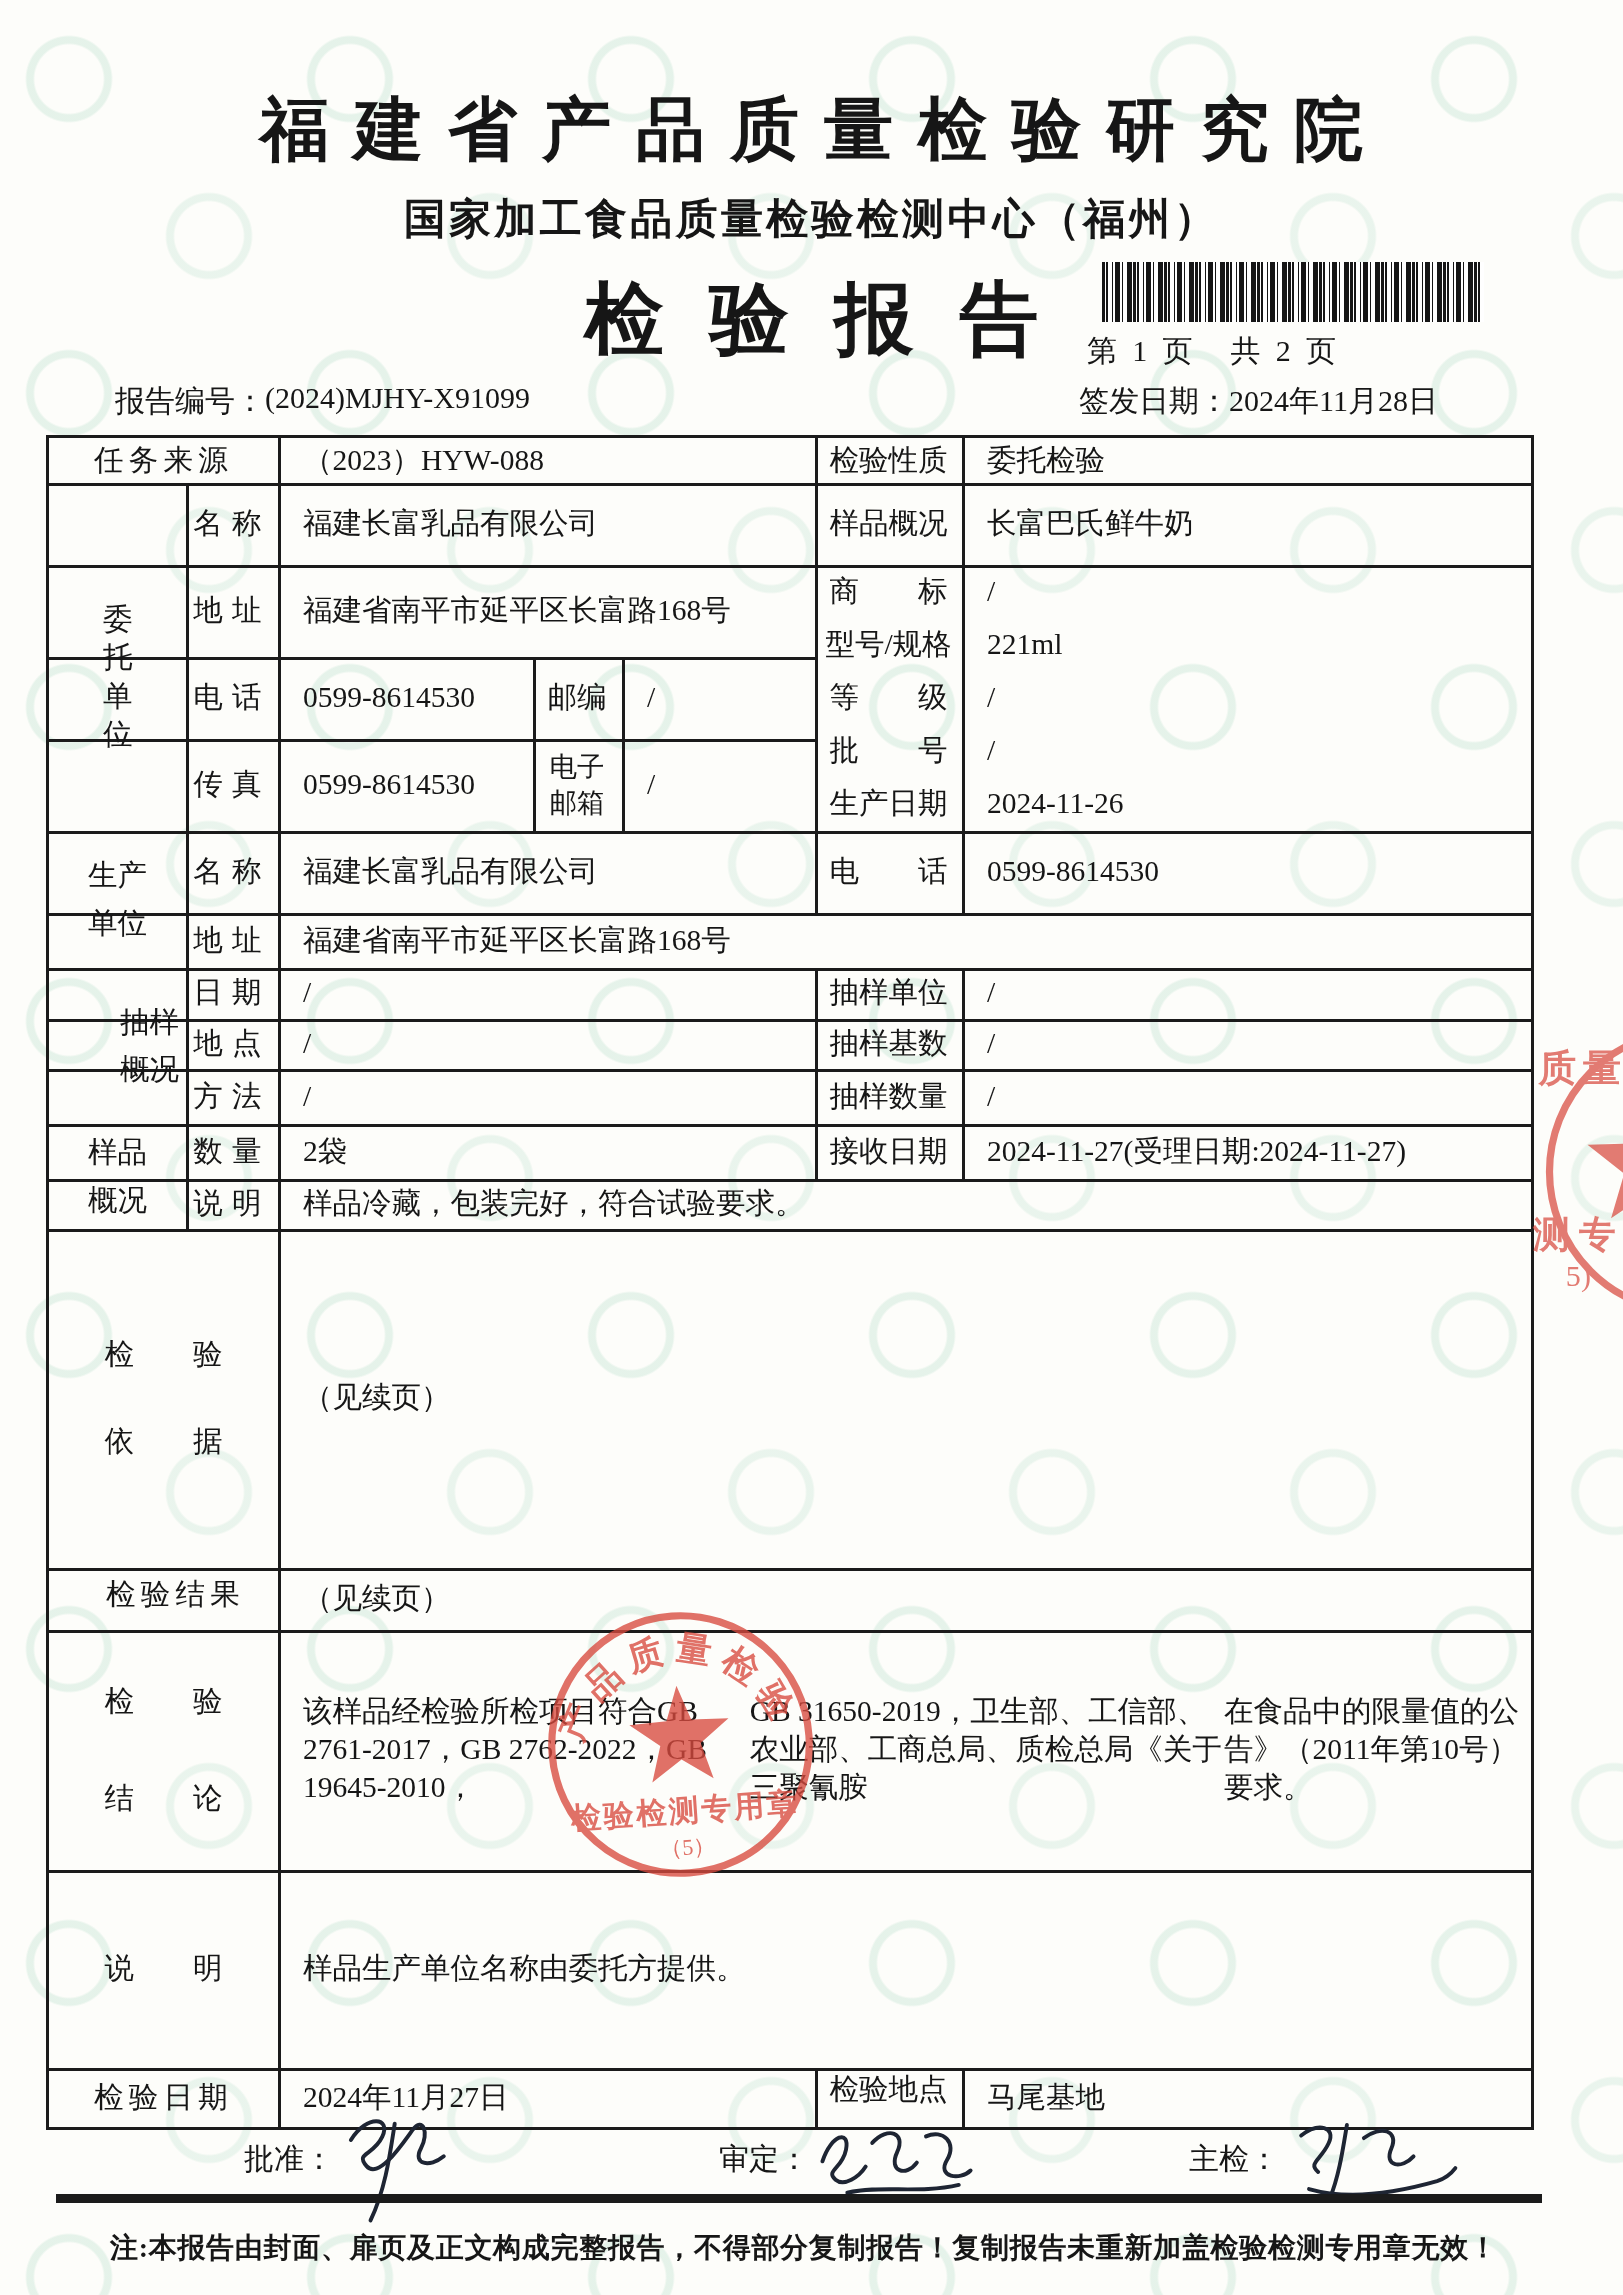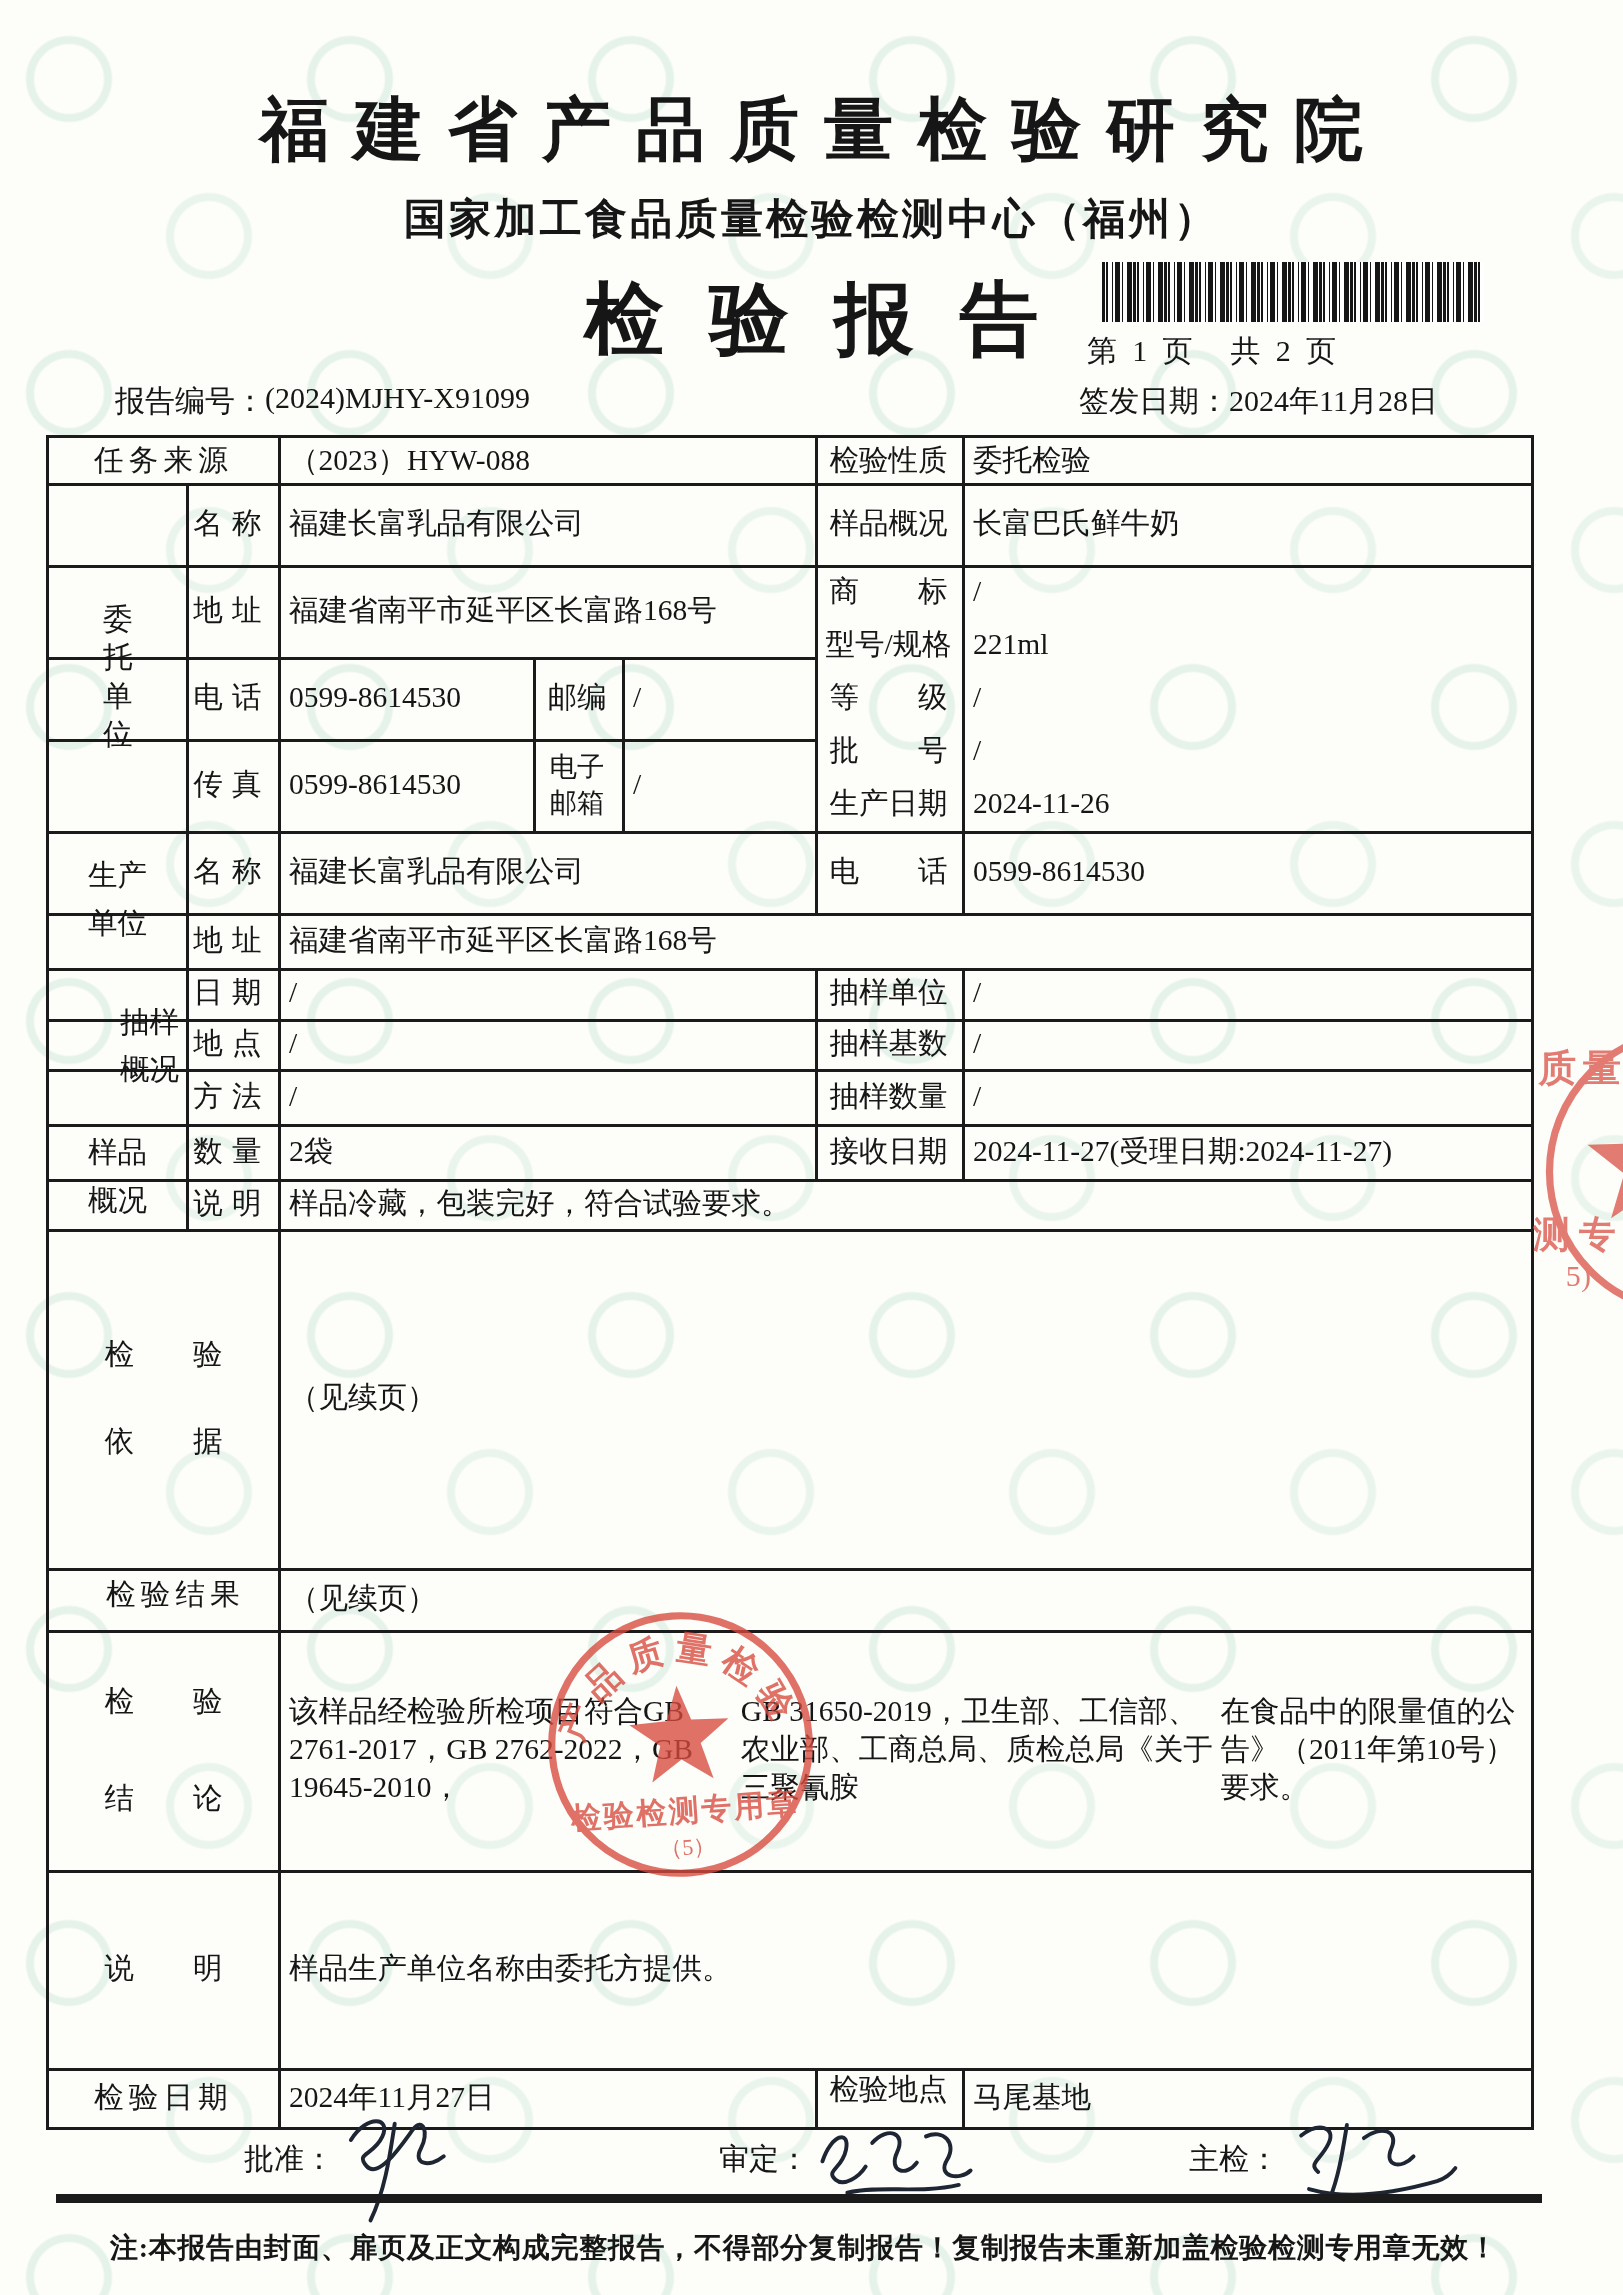--- a/index.html
+++ b/index.html
@@ -16,21 +16,21 @@
   .hd-title{left:0;right:0;top:267px;text-align:center;font-size:79px;font-weight:bold;letter-spacing:46px;padding-left:46px;}
   .barcode{left:1102px;top:262px;width:382px;height:60px;
       background:repeating-linear-gradient(90deg,#161616 0 2.6px,#fff 2.6px 3.9px,#161616 3.9px 5.9px,#fff 5.9px 9.8px,#161616 9.8px 11px,#fff 11px 13px,#161616 13px 17.7px,#fff 17.7px 19.6px,#161616 19.6px 21px,#fff 21px 25px,#161616 25px 29.5px,#fff 29.5px 31px);}
   .pageinfo{left:1087px;top:331px;font-size:30px;letter-spacing:3.9px;}
   .meta{top:381px;font-size:30px;display:flex;}
   .table{position:absolute;left:46px;top:435px;width:1482px;height:1689px;border:3.9px solid #1b1b1b;}
   .hl{position:absolute;height:2.6px;background:#1b1b1b;}
   .vl{position:absolute;width:2.6px;background:#1b1b1b;}
   .cell{position:absolute;display:flex;align-items:center;font-size:29.5px;line-height:1.2;}
   .cc{justify-content:center;text-align:center;}
-  .pl{padding-left:11px;box-sizing:border-box;}
+  .pl{padding-left:25px;box-sizing:border-box;}
   .ls8{letter-spacing:5.2px;}
   .ls14{letter-spacing:9.2px;}
   .vtext{writing-mode:vertical-lr;text-orientation:upright;letter-spacing:39px;}
   .wrap2{width:2.3em;text-align:center;line-height:1.6;}
   .stack{flex-direction:column;justify-content:center;gap:51px;}
   .concl{justify-content:center;align-items:center;line-height:1.28;}
   .sig path{stroke:#1e2533;stroke-width:6;fill:none;stroke-linecap:round;stroke-linejoin:round;}
   .rule{left:56px;top:2194px;width:1486px;height:8.5px;background:#1b1b1b;}
   .footnote{left:110px;top:2229px;font-size:28px;font-weight:bold;letter-spacing:0.7px;}
   .stampsvg{position:absolute;pointer-events:none;}

